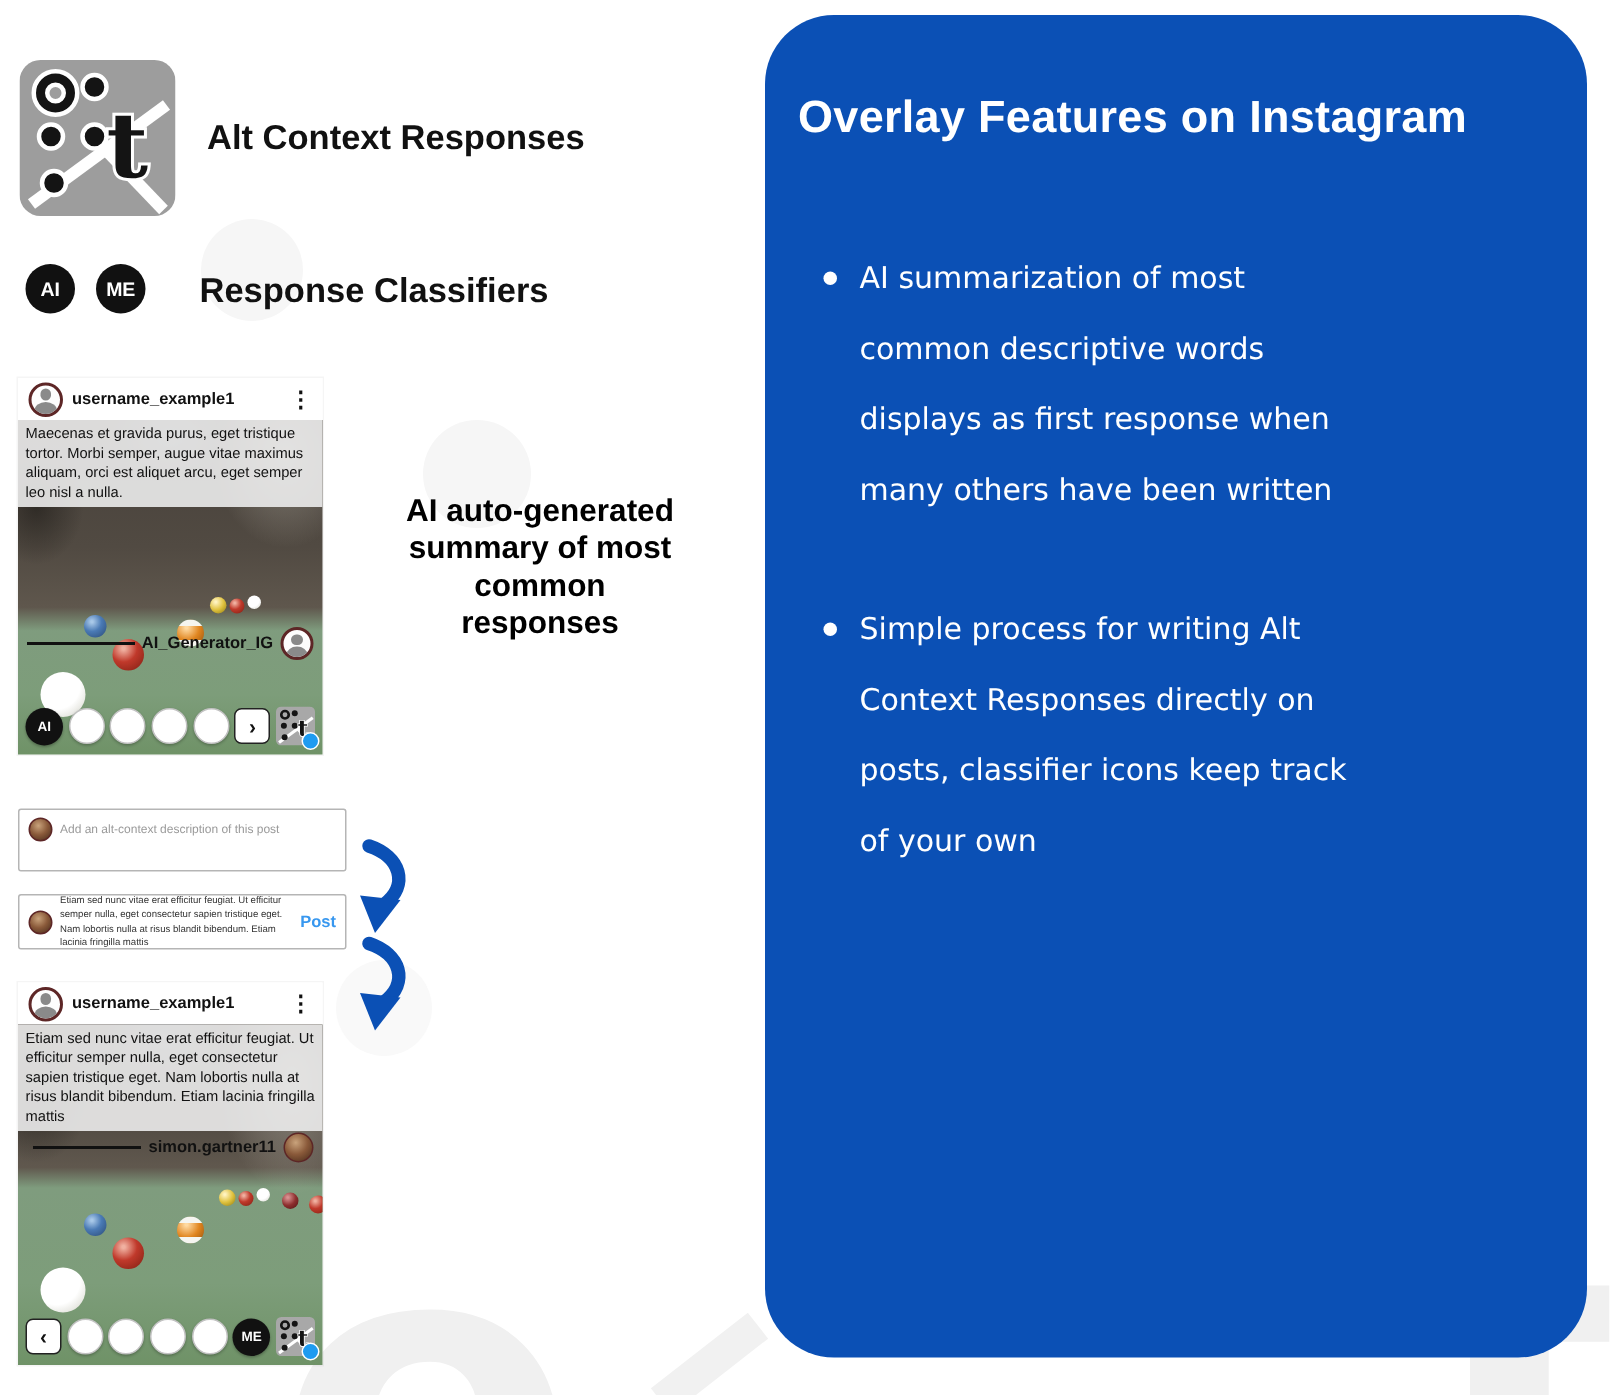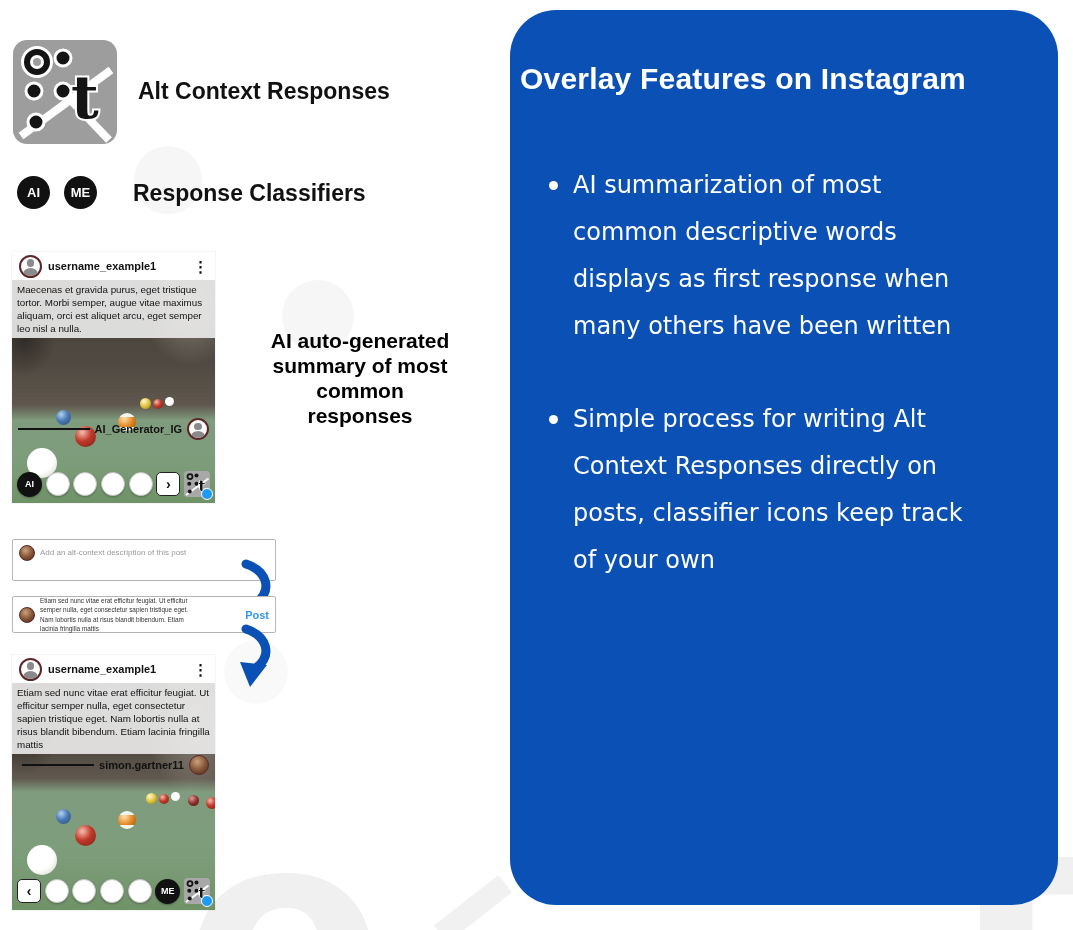--- a/index.html
+++ b/index.html
@@ -70,38 +70,38 @@
       color:#111;cursor:pointer;line-height:1;}
   .mini-logo{position:relative;width:26px;height:26px;cursor:pointer;}
   .mini-badge{position:absolute;right:-3px;bottom:-3px;width:10px;height:10px;border-radius:50%;
       background:#1e9bf0;border:1px solid #fff;}
 
   
   .annotation{position:absolute;width:240px;text-align:center;font-size:21px;font-weight:bold;
       color:#000;line-height:25px;white-space:pre-line;z-index:2;}
 
   
-  .box{position:absolute;left:12px;width:264px;background:#fff;border:1px solid #b5b5b5;
+  .box{position:absolute;left:12px;width:219px;background:#fff;border:1px solid #b5b5b5;
       border-radius:2px;box-sizing:border-box;z-index:2;}
   .composer{height:42px;padding:5px 6px;display:flex;gap:5px;align-items:flex-start;cursor:text;}
   .composer .avatar{width:14px;height:14px;border-width:1px;}
   .placeholder{font-size:8px;color:#9a9a9a;padding-top:3px;}
   .draft{height:37px;padding:4px 6px;display:flex;gap:5px;align-items:center;}
   .draft .avatar{width:14px;height:14px;border-width:1px;}
   .draft-text{font-size:6.4px;line-height:1.45;color:#333;width:150px;margin:0;}
   .post-btn{font-size:11px;font-weight:bold;color:#3797ef;margin-left:auto;cursor:pointer;}
   .flow-arrow{position:absolute;z-index:2;}
 
   
   .panel{position:absolute;left:510px;top:10px;width:548px;height:895px;background:#0b50b5;
       border-radius:46px;z-index:3;color:#fff;}
-  .panel-title{margin:52px 0 0 10px;font-size:30px;font-weight:bold;letter-spacing:.2px;}
+  .panel-title{margin:52px 0 0 22px;font-size:30px;font-weight:bold;letter-spacing:.2px;}
   .panel ul{list-style:none;margin:66px 0 0 15px;padding:0;}
   .panel li{position:relative;padding-left:48px;max-width:487px;font-family:"DejaVu Sans",sans-serif;
-      font-size:24px;line-height:47px;white-space:pre-line;margin-bottom:46px;}
+      font-size:20px;line-height:47px;white-space:pre-line;margin-bottom:46px;}
   .panel li::before{content:'';position:absolute;left:24px;top:19px;width:9px;height:9px;
       border-radius:50%;background:#fff;}
 
   .tlogo-text{font-family:"DejaVu Serif",serif;font-weight:bold;}
 </style>
 </head>
 <body>
 
 <div class="stage">
 

